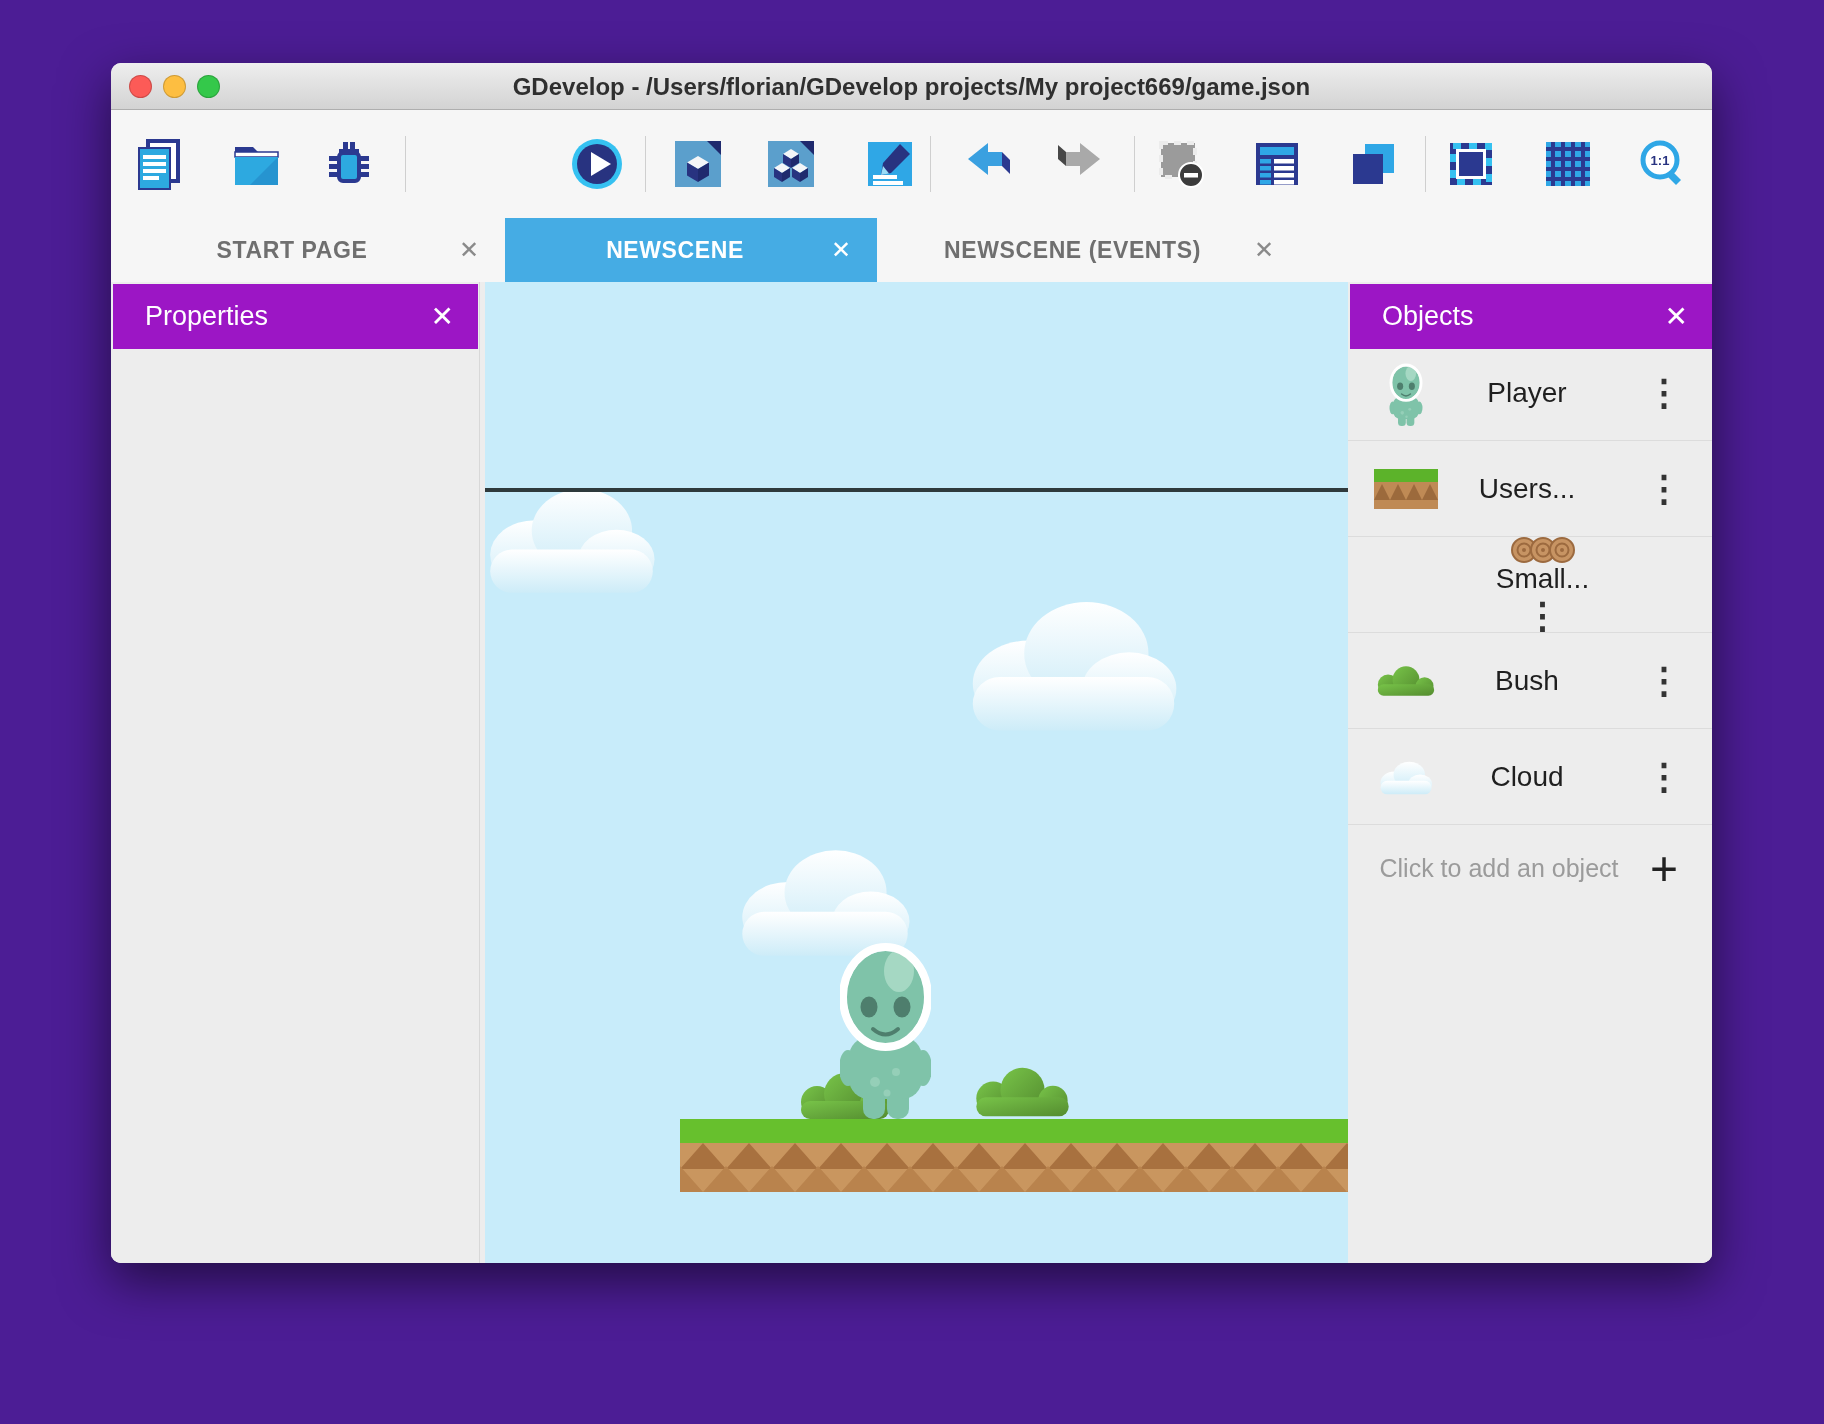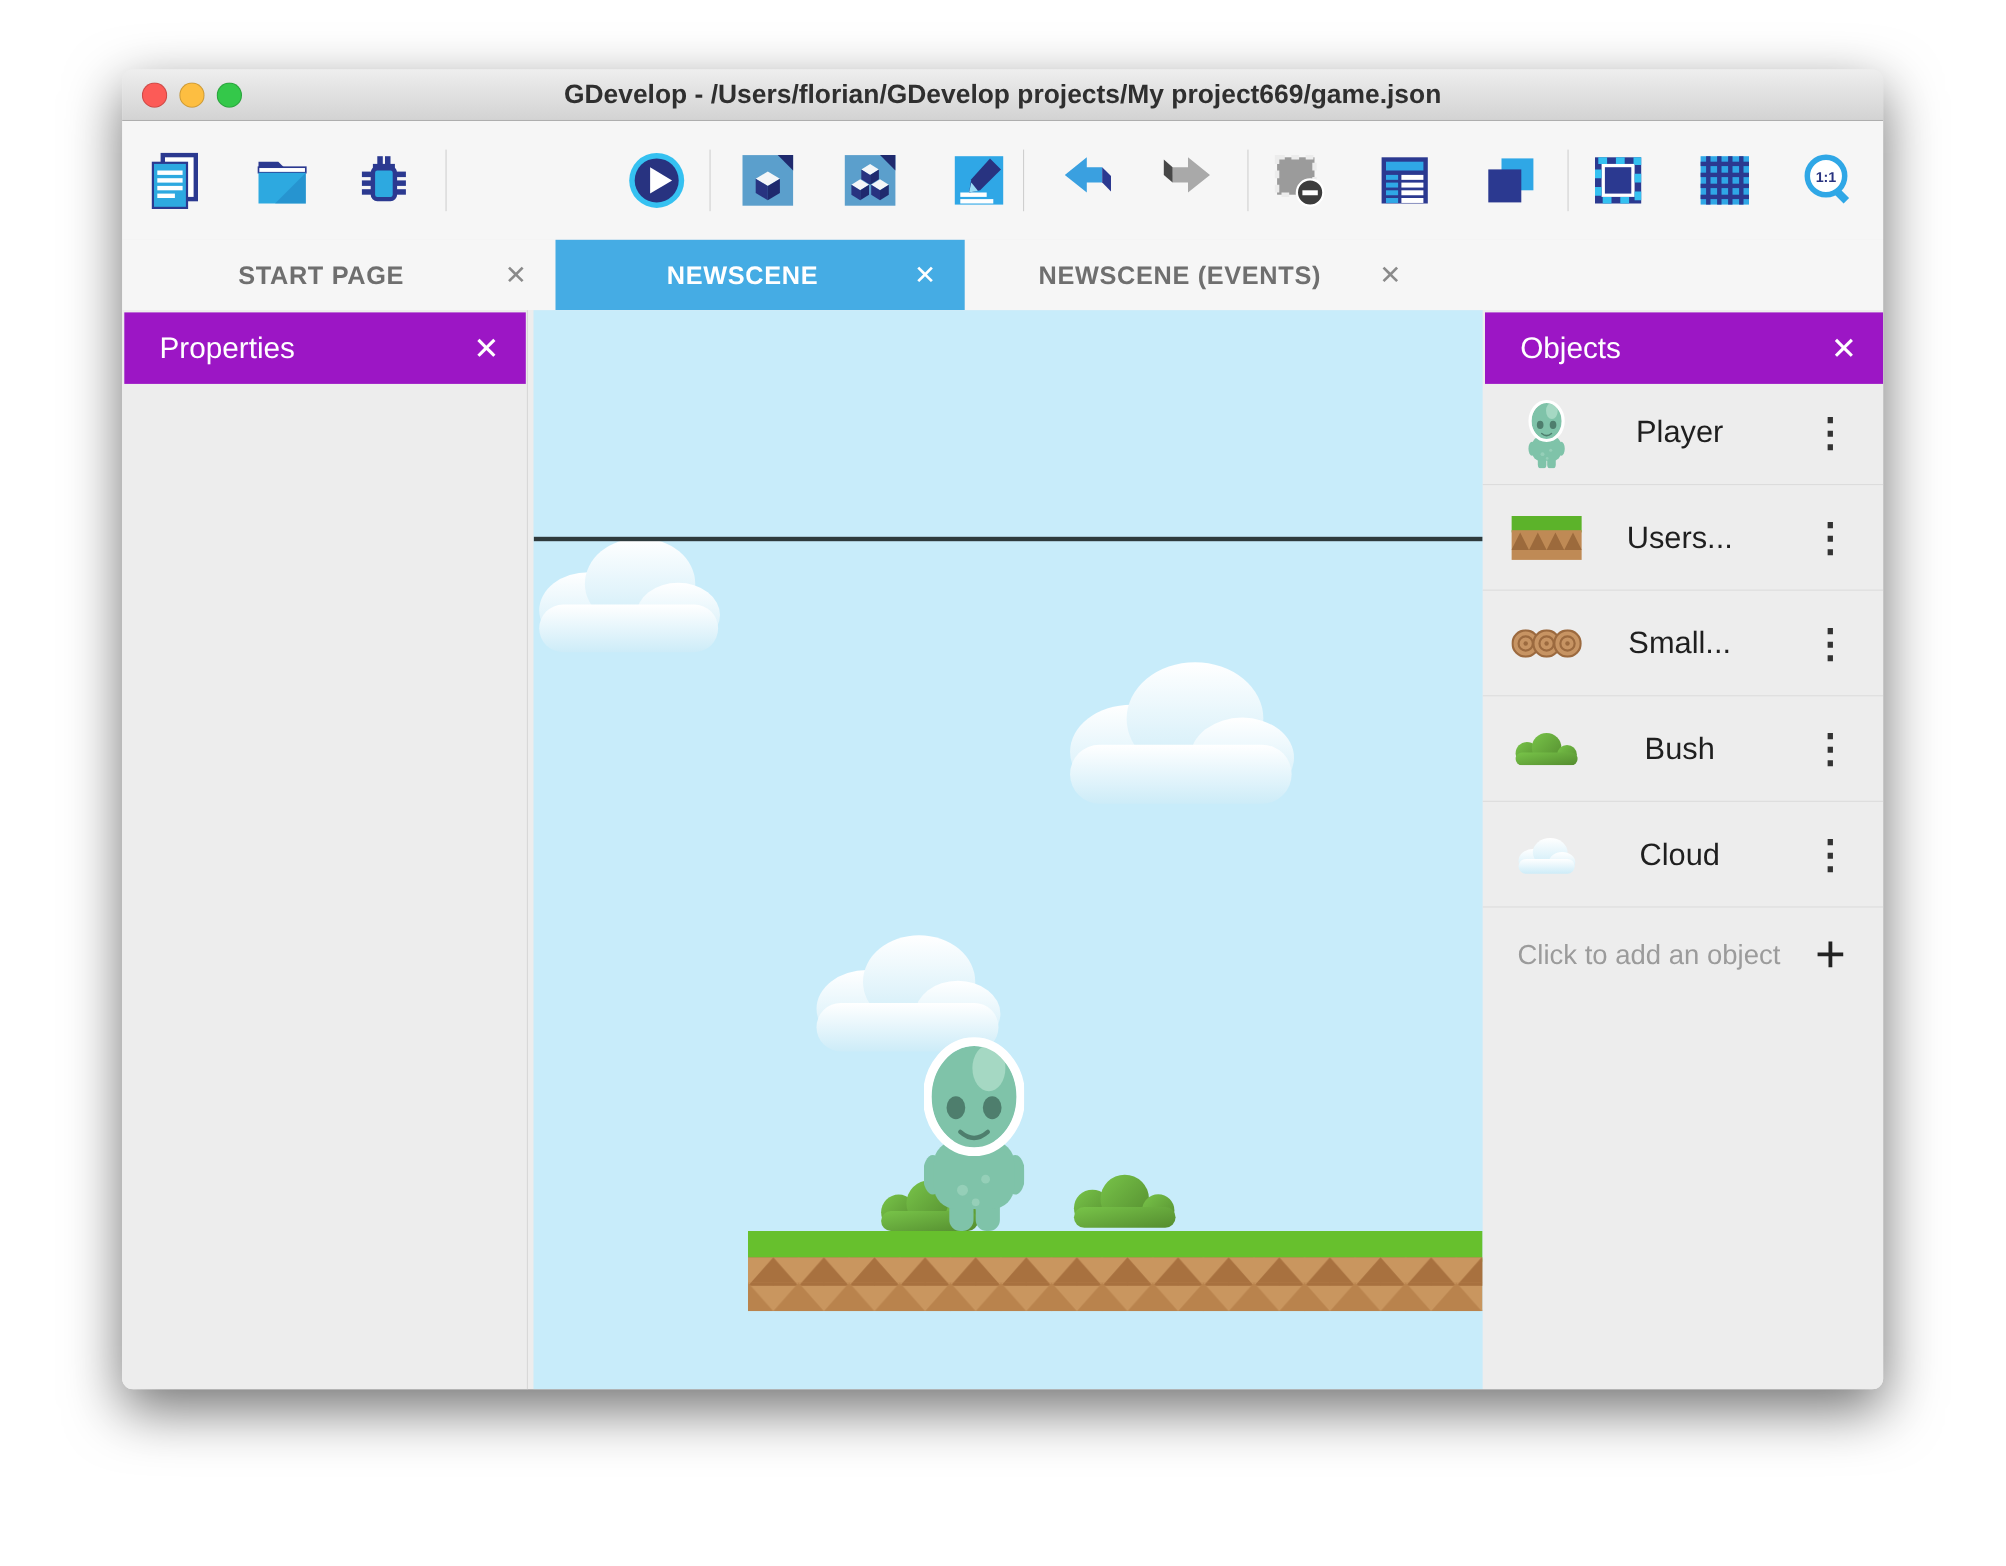--- a/index.html
+++ b/index.html
@@ -1,17 +1,17 @@
 <!DOCTYPE html>
 <html><head>
 <meta charset="utf-8">
 <style>
   html,body{margin:0;padding:0;background:#000;}
   *{box-sizing:border-box;}
-  .stage{position:relative;width:1824px;height:1424px;background:#ffffff;overflow:hidden;
+  .stage{position:relative;width:1824px;height:1424px;background:#4c1d95;overflow:hidden;
          font-family:"Liberation Sans",sans-serif;}
   .window{position:absolute;left:111px;top:63px;width:1601px;height:1200px;background:#ededed;
           border-radius:10px;overflow:hidden;box-shadow:0 18px 50px rgba(0,0,0,.55);}
   
   .titlebar{position:absolute;left:0;top:0;width:100%;height:47px;
             background:linear-gradient(#eeeeee,#d3d3d3);border-bottom:1px solid #aeaeae;}
   .wtitle{position:absolute;left:0;right:0;top:0;text-align:center;line-height:47px;
           font-size:24px;font-weight:600;color:#2f2f2f;white-space:nowrap;}
   .lights{position:absolute;left:18px;top:12px;display:flex;gap:11px;}
   .light{width:23px;height:23px;border-radius:50%;border:1px solid rgba(0,0,0,.18);}
@@ -402,21 +402,21 @@
             </div>
             <div class="obj-row" style="top: 159px;">
               <div class="obj-ic">
                 <svg width="64" height="40">
                   <use href="#sym-grass" xlink:href="#sym-grass" width="64" height="40"></use>
                 </svg>
               </div>
               <div class="obj-lbl">Users...</div>
               <div class="obj-menu">⋮</div>
             </div>
-            <div class="obj-row" style="top: 255px;">
+            <div class="obj-row" style="top: 255px; flex-direction: column;">
               <div class="obj-ic">
                 <svg width="64" height="26">
                   <use href="#sym-wood" xlink:href="#sym-wood" width="64" height="26"></use>
                 </svg>
               </div>
               <div class="obj-lbl">Small...</div>
               <div class="obj-menu">⋮</div>
             </div>
             <div class="obj-row" style="top: 351px;">
               <div class="obj-ic">

